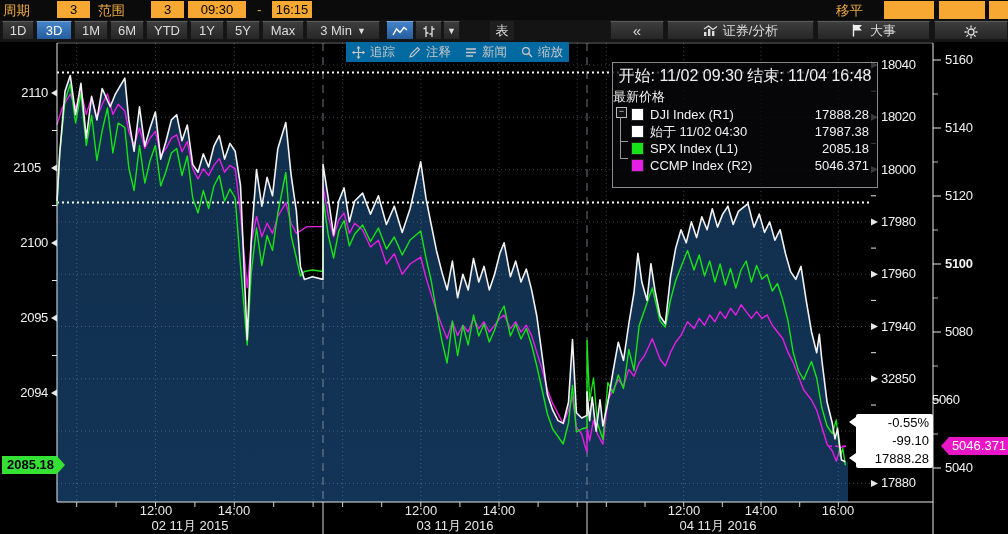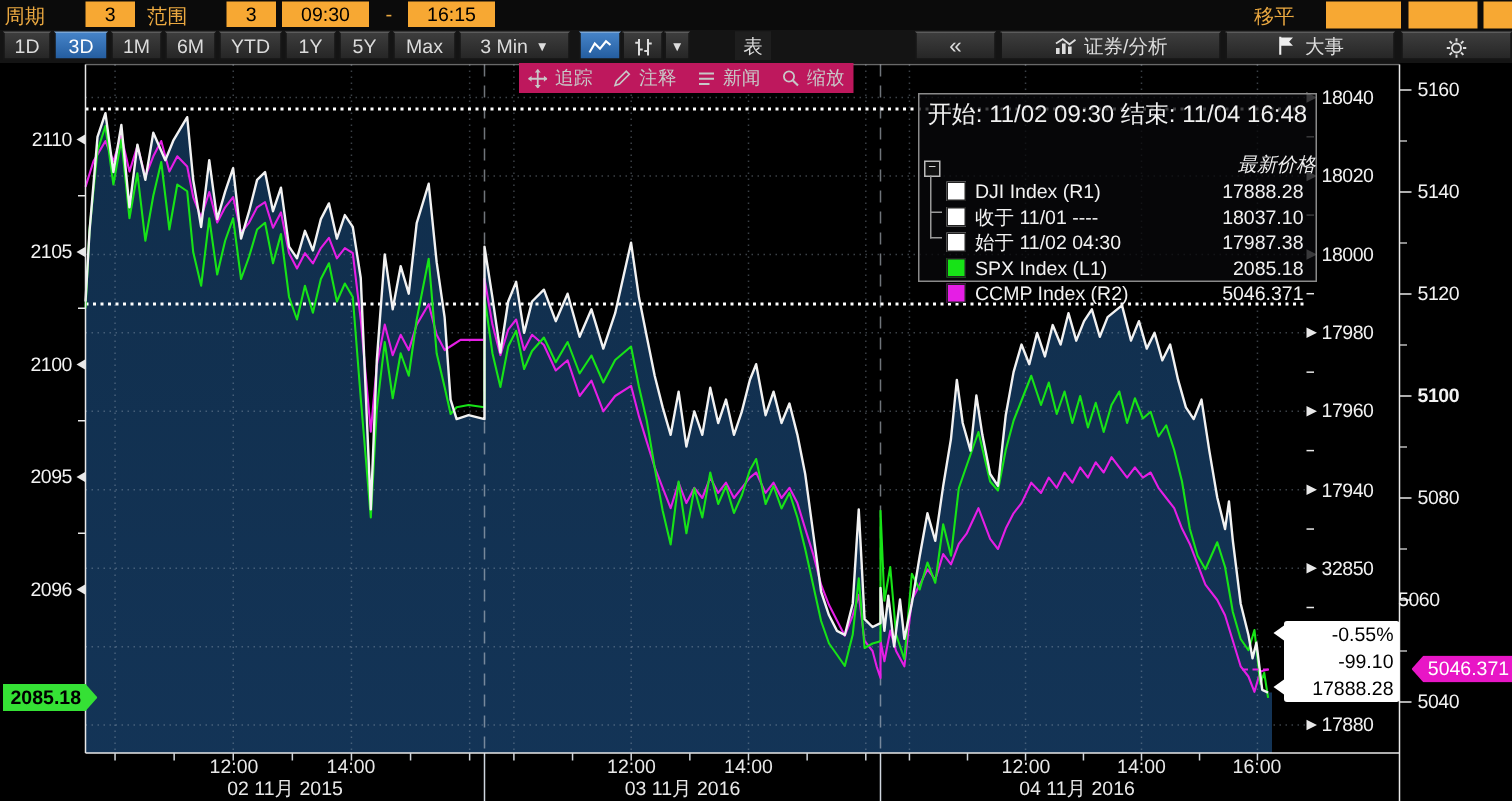--- a/index.html
+++ b/index.html
@@ -14,33 +14,33 @@
   .orange-block{background:#f7a833;height:18px;top:1px;}
   
   #toolbar{left:0;top:20px;width:1008px;height:22px;background:#141414;z-index:40;}
   .btn{position:absolute;top:1px;height:19px;line-height:18px;text-align:center;
        color:#dcdcdc;font-size:13px;background:linear-gradient(#3d3d3d,#262626);
        border:1px solid #161616;border-top-color:#5c5c5c;box-sizing:border-box;cursor:default;}
   .btn.active{background:linear-gradient(#4583c8,#245d9f);color:#fff;border-top-color:#7aa6d6;}
   .caret{font-size:9px;vertical-align:1px;margin-left:5px;color:#ddd;}
   .icon-btn svg{display:block;margin:3px auto 0;}
   
-  #subtoolbar{left:346px;top:42px;height:20px;background:#be185d;z-index:41;
+  #subtoolbar{left:346px;top:42px;height:20px;background:#0369a1;z-index:41;
               display:flex;align-items:center;padding:0 6px;gap:14px;}
   .tool-item{display:flex;align-items:center;gap:5px;color:#c8c8c8;font-size:12.5px;white-space:nowrap;}
   
   .axis-label{position:absolute;height:14px;line-height:14px;color:#f2f2f2;
               font-size:13px;letter-spacing:-0.3px;z-index:10;white-space:nowrap;}
   .xlabel{position:absolute;color:#e8e8e8;font-size:13px;transform:translateX(-50%);
           z-index:10;white-space:nowrap;}
   
   #legend{left:612px;top:62px;width:266px;height:126px;background:rgba(8,8,10,0.78);
           border:1px solid #8a8a8a;z-index:30;box-sizing:border-box;}
   #legend-range{text-align:center;color:#f0f0f0;font-size:16px;margin-top:3px;white-space:nowrap;}
-  #legend-subtitle{text-align:right;color:#f0f0f0;font-size:13px;margin-top:14px;font-style:italic;}
+  #legend-subtitle{text-align:left;color:#f0f0f0;font-size:13px;margin-top:1px;}
   .legend-row{display:flex;align-items:center;height:17px;padding:0 8px 0 18px;color:#f2f2f2;}
   .legend-swatch{width:11px;height:11px;margin-right:6px;flex:none;border:1px solid #222;}
   .legend-label{white-space:nowrap;}
   .legend-value{margin-left:auto;white-space:nowrap;}
   #legend-tree{position:absolute;left:3px;top:44px;width:14px;height:62px;z-index:31;}
   #tree-box{position:absolute;left:0;top:0;width:9px;height:9px;border:1px solid #bbb;
             color:#ddd;font-size:9px;line-height:7px;text-align:center;background:#111;}
   #tree-line{position:absolute;left:4px;top:10px;width:1px;height:42px;background:#999;}
   .tree-stub{position:absolute;left:4px;width:8px;height:1px;background:#999;}
   
@@ -158,24 +158,24 @@
     <line x1="933" y1="94.0" x2="938" y2="94.0" stroke="#e8e8e8" stroke-opacity="0.8"></line>
     <line x1="933" y1="162.0" x2="938" y2="162.0" stroke="#e8e8e8" stroke-opacity="0.8"></line>
     <line x1="933" y1="230.0" x2="938" y2="230.0" stroke="#e8e8e8" stroke-opacity="0.8"></line>
     <line x1="933" y1="298.0" x2="938" y2="298.0" stroke="#e8e8e8" stroke-opacity="0.8"></line>
     <line x1="933" y1="366.0" x2="938" y2="366.0" stroke="#e8e8e8" stroke-opacity="0.8"></line>
     <line x1="933" y1="434.0" x2="938" y2="434.0" stroke="#e8e8e8" stroke-opacity="0.8"></line>
   </svg>
 
 <div id="labels-layer" class="abs" style="left:0;top:0;width:1008px;height:534px;z-index:10;">
     <div class="axis-label" style="left:6px;top:86px;width:42px;text-align:right;">2110</div>
-    <div class="axis-label" style="left:6px;top:161px;width:42px;text-align:right;">2105</div>
+    <div class="axis-label" style="left:6px;top:161px;width:42px;text-align:center;">2105</div>
     <div class="axis-label" style="left:6px;top:236px;width:42px;text-align:right;">2100</div>
     <div class="axis-label" style="left:6px;top:311px;width:42px;text-align:right;">2095</div>
-    <div class="axis-label" style="left:6px;top:386px;width:42px;text-align:right;">2096</div>
+    <div class="axis-label" style="left:6px;top:386px;width:42px;text-align:right;">2094</div>
     <div class="axis-label" style="left:881px;top:58px;">18040</div>
     <div class="axis-label" style="left:881px;top:110px;">18020</div>
     <div class="axis-label" style="left:881px;top:163px;">18000</div>
     <div class="axis-label" style="left:881px;top:215px;">17980</div>
     <div class="axis-label" style="left:881px;top:267px;">17960</div>
     <div class="axis-label" style="left:881px;top:320px;">17940</div>
     <div class="axis-label" style="left:881px;top:372px;">32850</div>
     <div class="axis-label" style="left:881px;top:424px;">17900</div>
     <div class="axis-label" style="left:881px;top:476px;">17880</div>
     <div class="axis-label" style="left:945px;top:53px;">5160</div>
@@ -197,21 +197,21 @@
     <div class="xlabel" style="left:718px;top:517px;">04 11月 2016</div>
   </div>
 
 <div id="topbar" class="abs">
   <span class="abs amber" style="left:3px;top:2px;">周期</span>
   <span class="abs orange-badge" style="left:57px;width:33px;">3</span>
   <span class="abs amber" style="left:98px;top:2px;">范围</span>
   <span class="abs orange-badge" style="left:151px;width:33px;">3</span>
   <span class="abs orange-badge" style="left:188px;width:58px;">09:30</span>
   <span class="abs amber" style="left:257px;top:2px;">-</span>
-  <span class="abs orange-badge" style="left:272px;width:58px;">16:15</span>
+  <span class="abs orange-badge" style="left:272px;width:40px;">16:15</span>
   <span class="abs amber" style="left:836px;top:2px;">移平</span>
   <span class="abs orange-block" style="left:884px;width:50px;"></span>
   <span class="abs orange-block" style="left:939px;width:46px;"></span>
   <span class="abs orange-block" style="left:989px;width:19px;"></span>
 </div>
 
 <div id="toolbar" class="abs">
   <span id="range-buttons"><span class="btn" style="left: 2px; width: 32px;">1D</span><span class="btn active" style="left: 36px; width: 36px;">3D</span><span class="btn" style="left: 74px; width: 34px;">1M</span><span class="btn" style="left: 110px; width: 34px;">6M</span><span class="btn" style="left: 146px; width: 42px;">YTD</span><span class="btn" style="left: 190px; width: 34px;">1Y</span><span class="btn" style="left: 226px; width: 34px;">5Y</span><span class="btn" style="left: 262px; width: 42px;">Max</span></span>
   <span class="btn" style="left:306px;width:74px;">
     <span>3 Min</span><span class="caret">▼</span>
@@ -294,25 +294,20 @@
   <div id="legend-range">开始: 11/02 09:30 结束: 11/04 16:48</div>
   <div id="legend-subtitle">最新价格</div>
   <div id="legend-rows">
       <div class="legend-row">
         <span class="legend-swatch" style="background: rgb(255, 255, 255);"></span>
         <span class="legend-label">DJI Index  (R1)</span>
         <span class="legend-value">17888.28</span>
       </div>
       <div class="legend-row">
         <span class="legend-swatch" style="background: rgb(255, 255, 255);"></span>
-        <span class="legend-label">收于 11/01 ----</span>
-        <span class="legend-value">18037.10</span>
-      </div>
-      <div class="legend-row">
-        <span class="legend-swatch" style="background: rgb(255, 255, 255);"></span>
         <span class="legend-label">始于 11/02 04:30</span>
         <span class="legend-value">17987.38</span>
       </div>
       <div class="legend-row">
         <span class="legend-swatch" style="background: rgb(23, 227, 23);"></span>
         <span class="legend-label">SPX Index  (L1)</span>
         <span class="legend-value">2085.18</span>
       </div>
       <div class="legend-row">
         <span class="legend-swatch" style="background: rgb(229, 30, 229);"></span>

